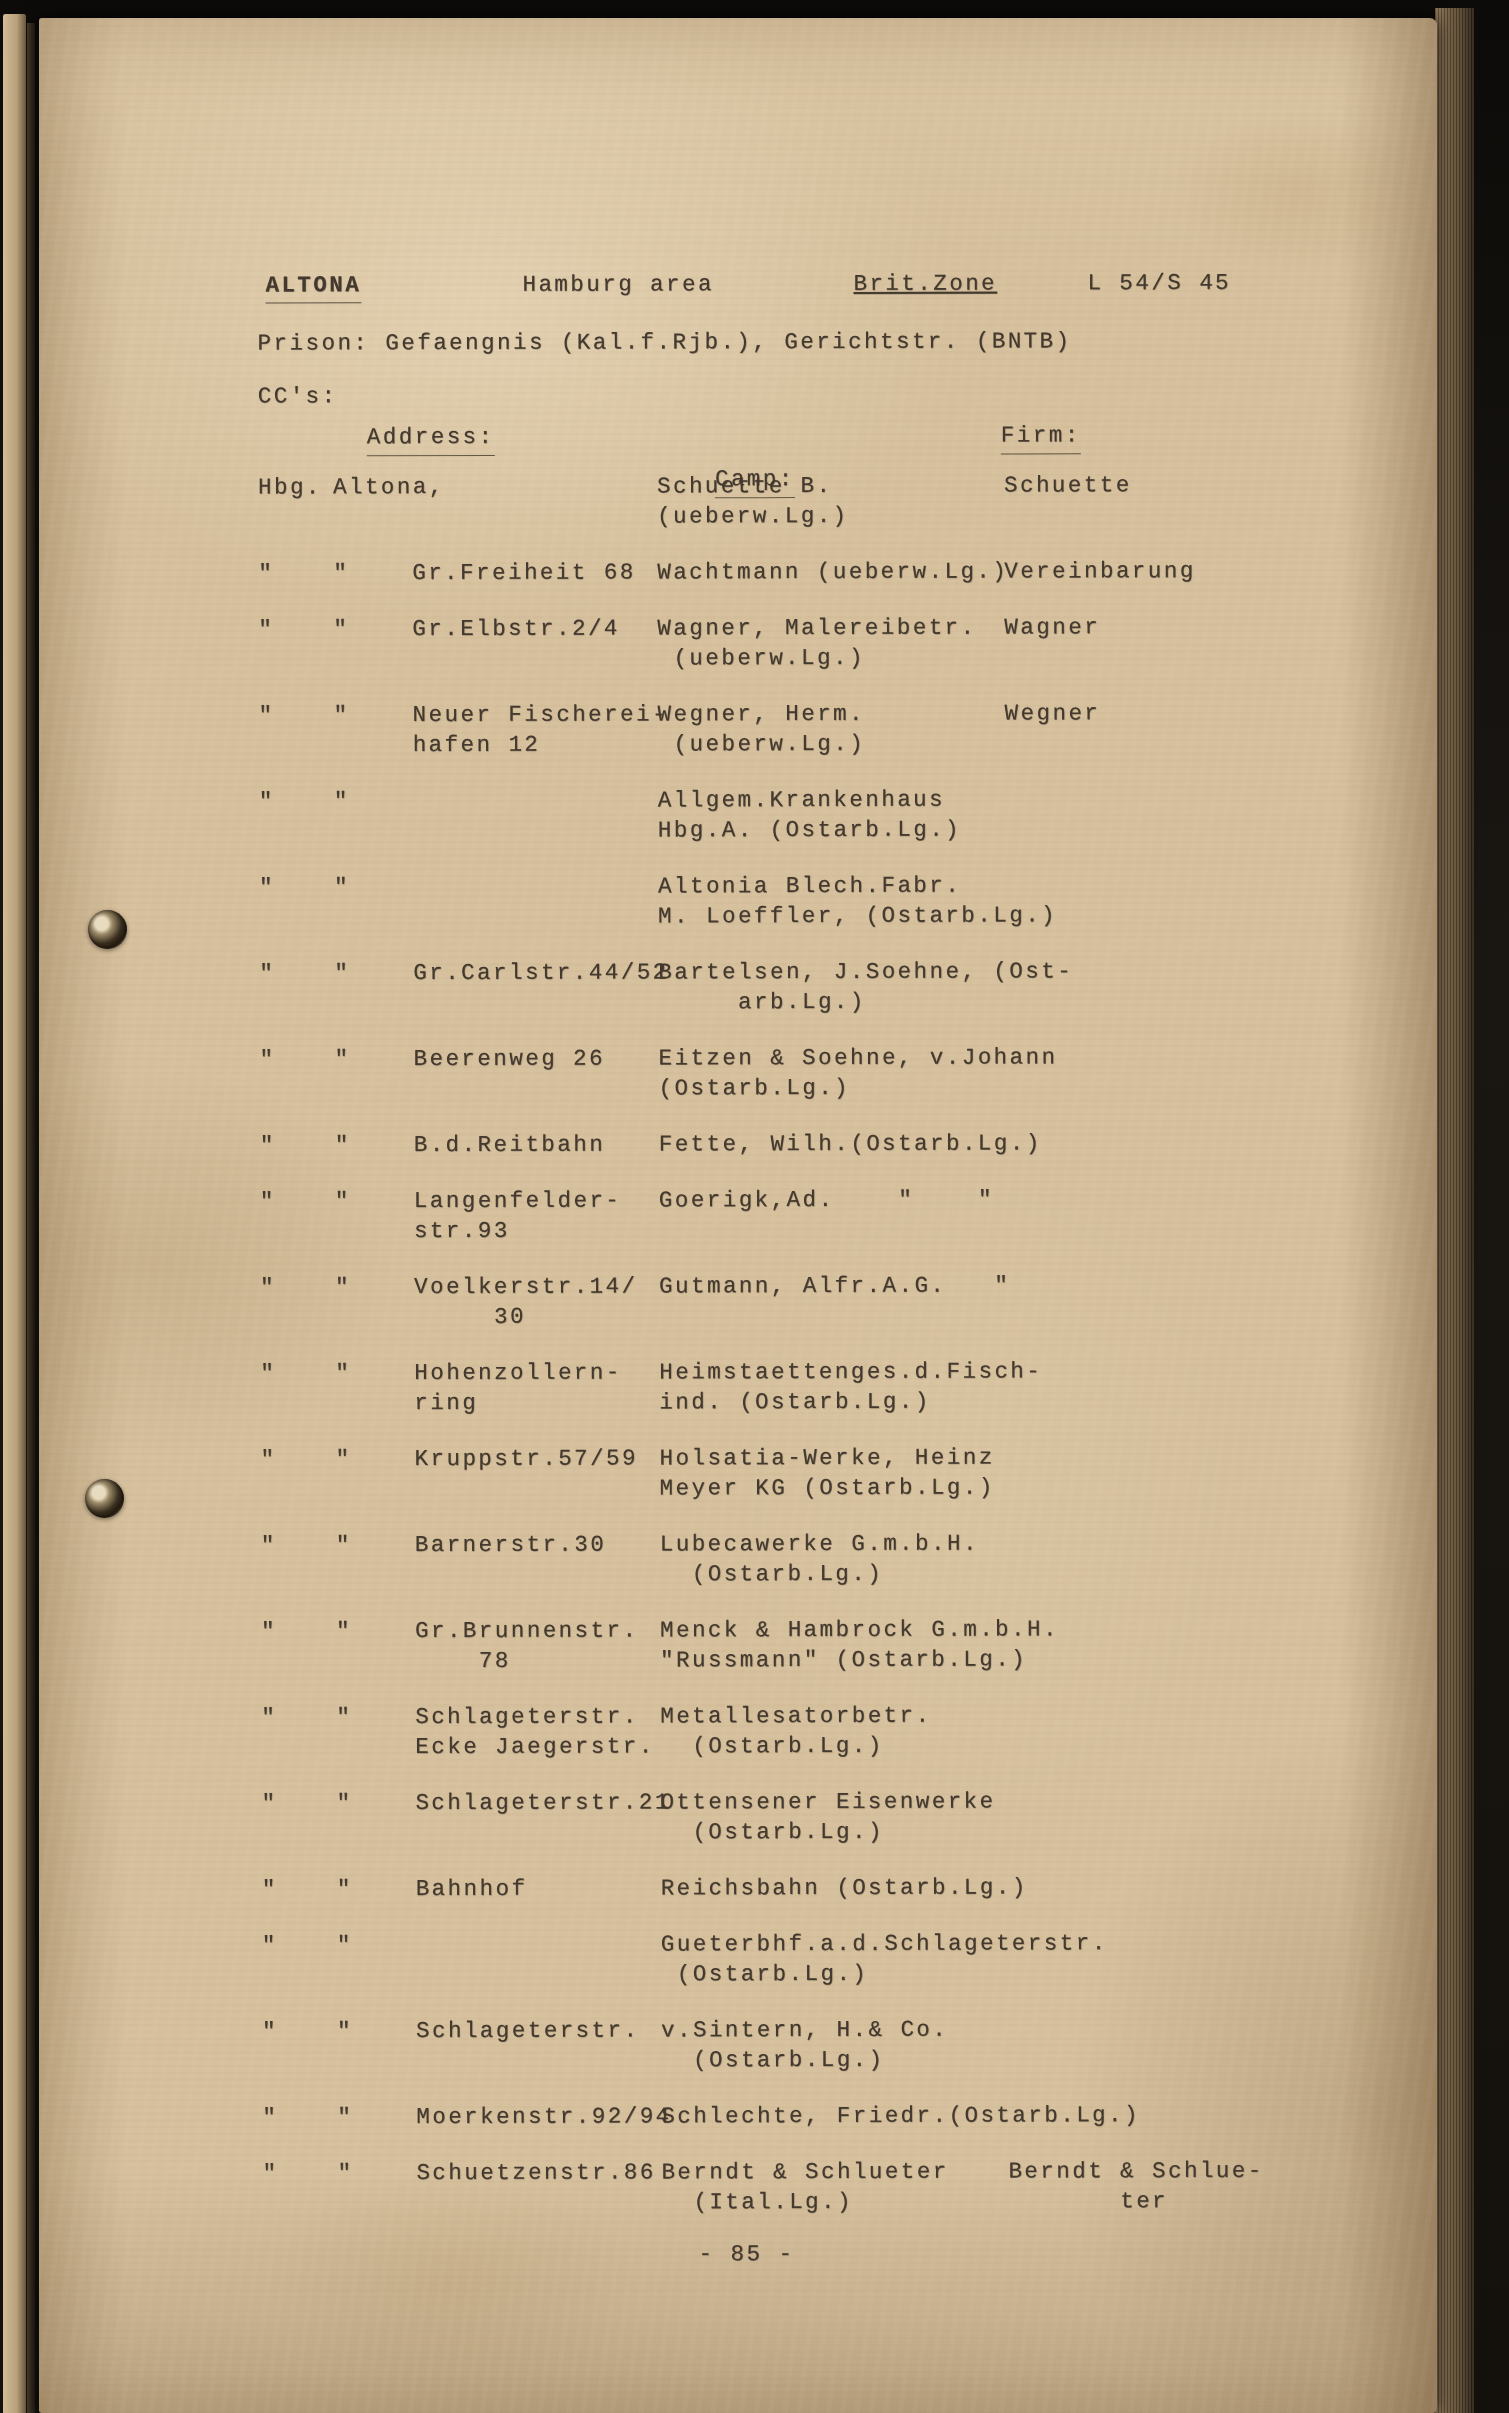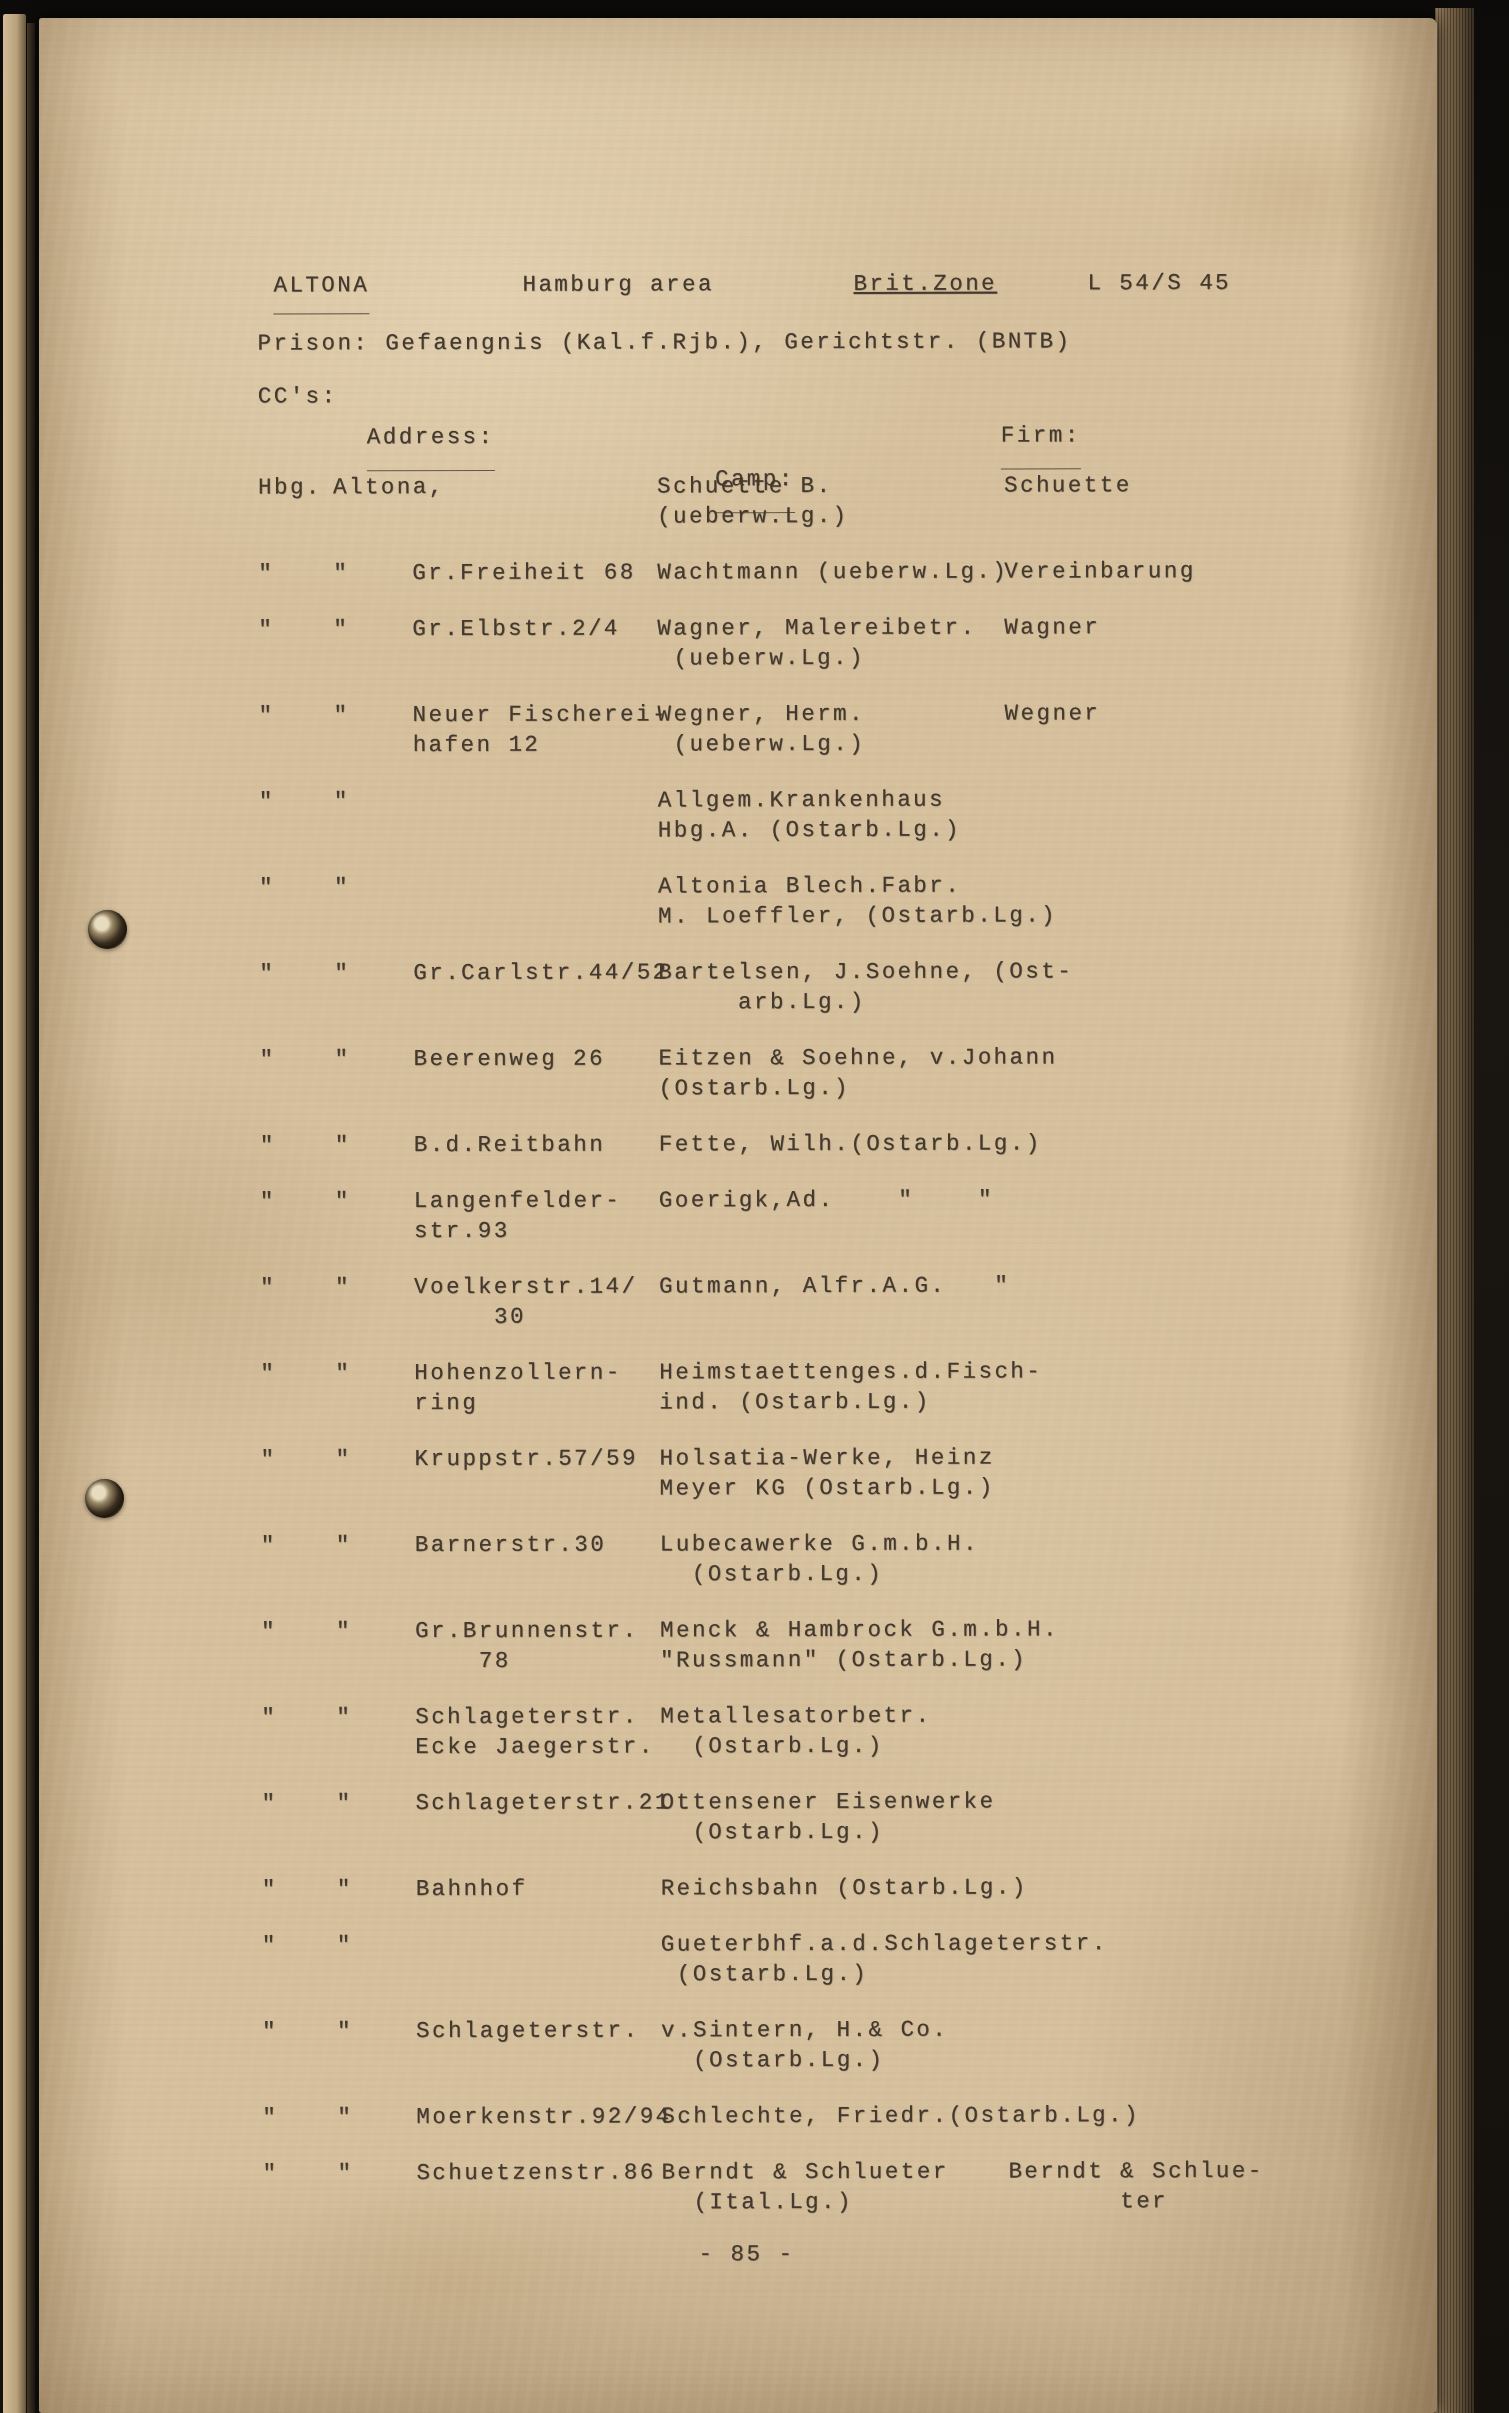--- a/index.html
+++ b/index.html
@@ -103,38 +103,38 @@
     line-height: 30px;
     text-shadow: 0.5px 0.5px 0.8px rgba(62,50,38,0.55);
     transform: rotate(-0.15deg);
   }
   .titleline {
     position: relative;
     height: 30px;
     margin-bottom: 28px;
   }
   .titleline > span { position: absolute; white-space: pre; }
-  .t-city { left: 16px; border-bottom: 1.9px solid rgba(67,57,46,0.85); padding-bottom: 13px; }
+  .t-city { left: 8px; border-bottom: 1.9px solid rgba(67,57,46,0.85); padding-bottom: 2px; font-weight: bold; }
   .t-area { left: 253px; margin-left: 12px; }
   .t-zone { left: 596px; text-decoration: underline; }
   .t-ref  { left: 830px; }
 
   .prisonline { white-space: pre; margin-bottom: 22.6px; }
   .ccline { white-space: pre; margin-bottom: 11.3px; }
 
   .colheaders {
     position: relative;
     height: 30px;
     margin-bottom: 20.4px;
   }
   .colheaders > span {
     position: absolute;
     white-space: pre;
     border-bottom: 1.9px solid rgba(67,57,46,0.8);
-    padding-bottom: 18px;
+    padding-bottom: 3px;
   }
   .h-address { left: 109px; }
   .h-camp    { left: 457px; margin-top: 43px; }
   .h-firm    { left: 743px; }
 
   .row {
     display: grid;
     grid-template-columns: 75px 79px 245px 347px auto;
     margin-bottom: 26px;
   }

